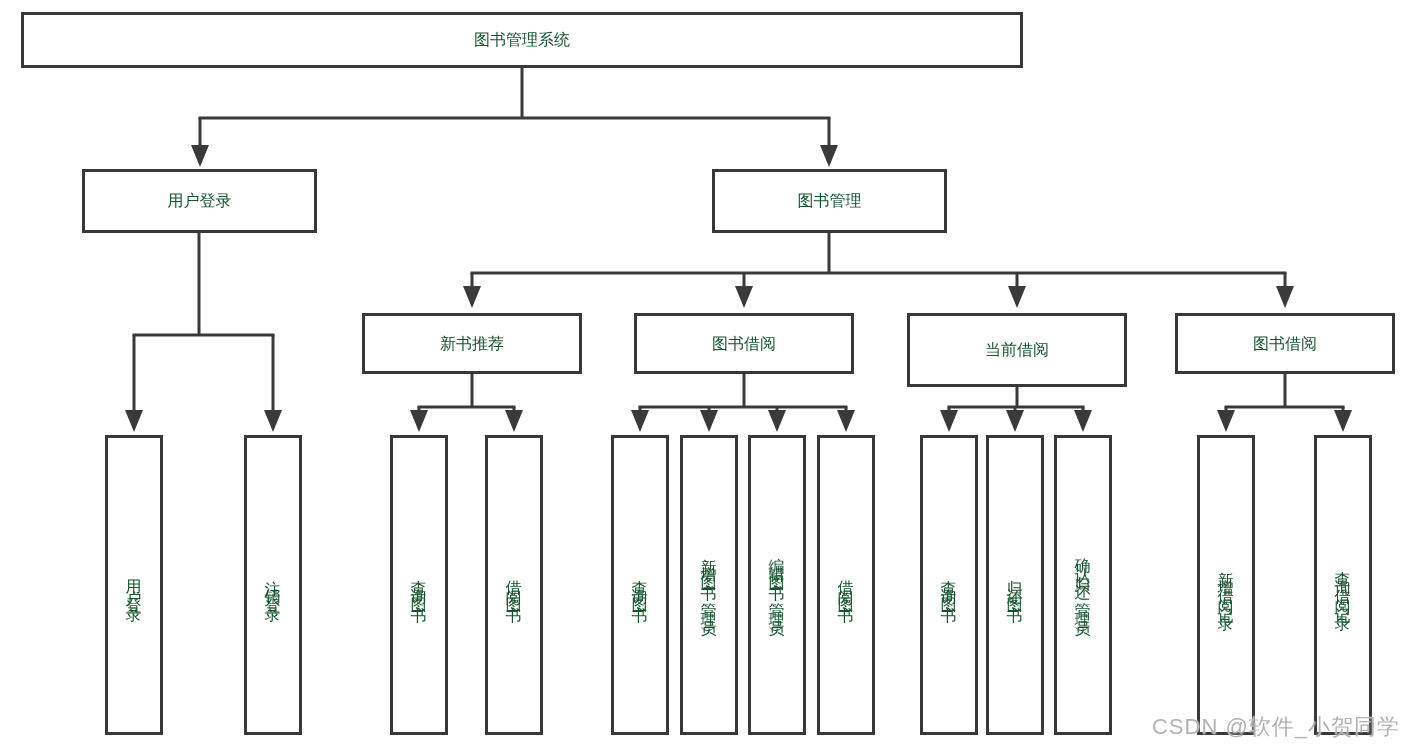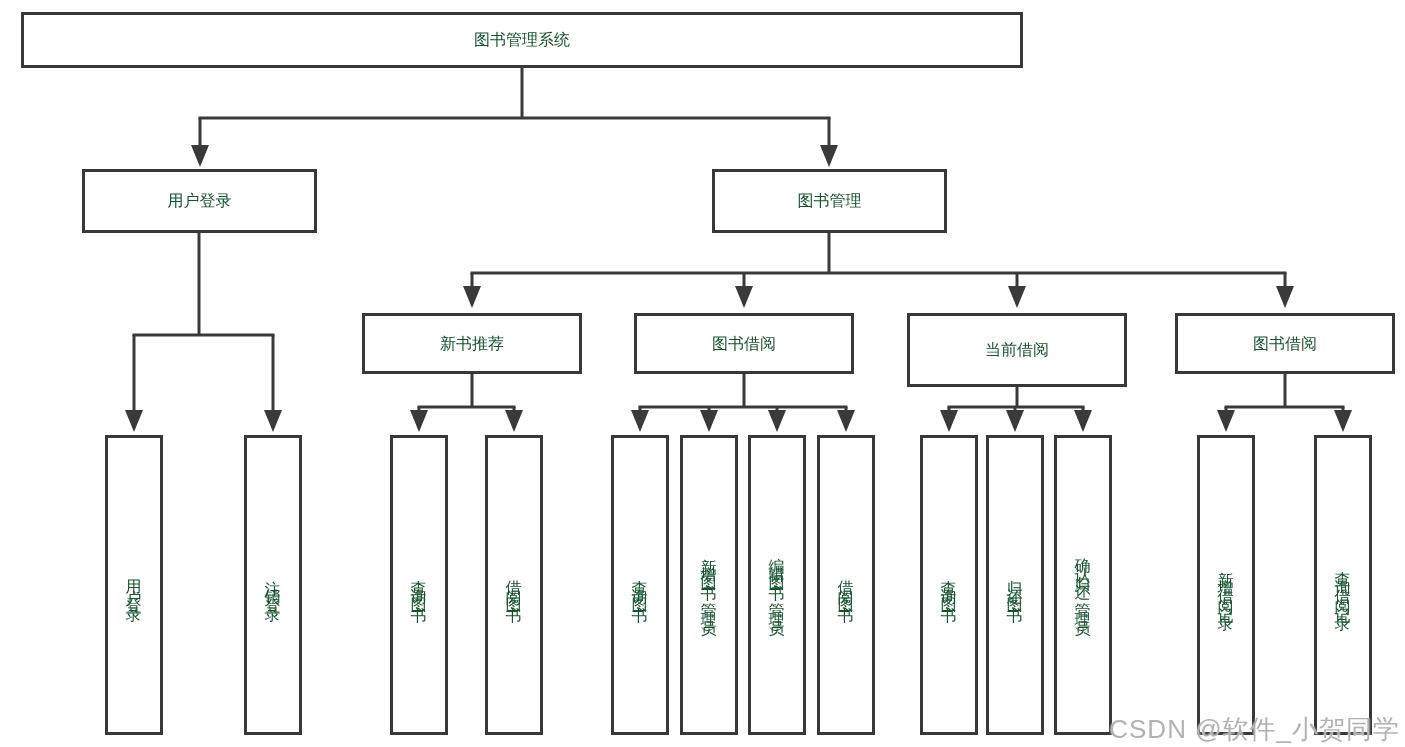--- a/index.html
+++ b/index.html
@@ -12,21 +12,21 @@
   .box{
     position:absolute;box-sizing:border-box;background:#ffffff;
     border:3px solid #383838;display:flex;align-items:center;justify-content:center;
     color:#14532d;font-size:16px;z-index:1;text-align:center;line-height:1.2;
   }
   .vbox{
     writing-mode:vertical-rl;text-orientation:mixed;letter-spacing:9px;
   }
   .watermark{
     position:absolute;right:5px;top:712px;z-index:3;
-    font-size:26px;color:#b2b2b2;letter-spacing:1px;white-space:nowrap;
+    font-size:22px;color:#b2b2b2;letter-spacing:1px;white-space:nowrap;
     text-shadow:0 0 2px #ffffff;
   }
 </style>
 </head>
 <body>
 
 <div class="stage">
 
   <svg class="wires" width="1405" height="747" viewBox="0 0 1405 747">
     <defs>

